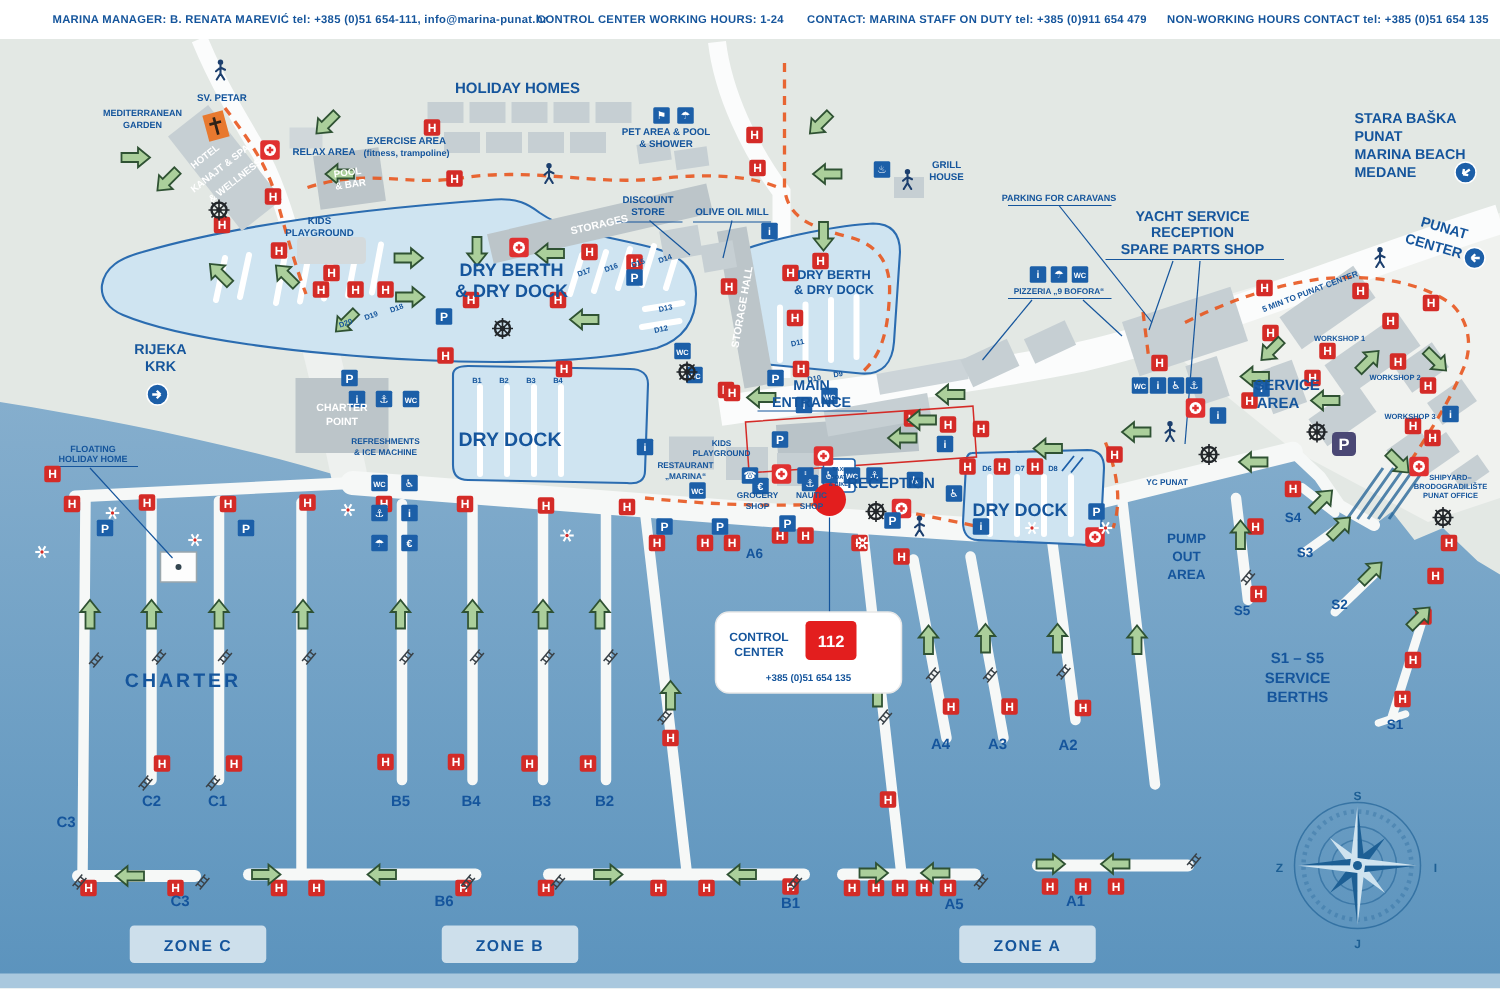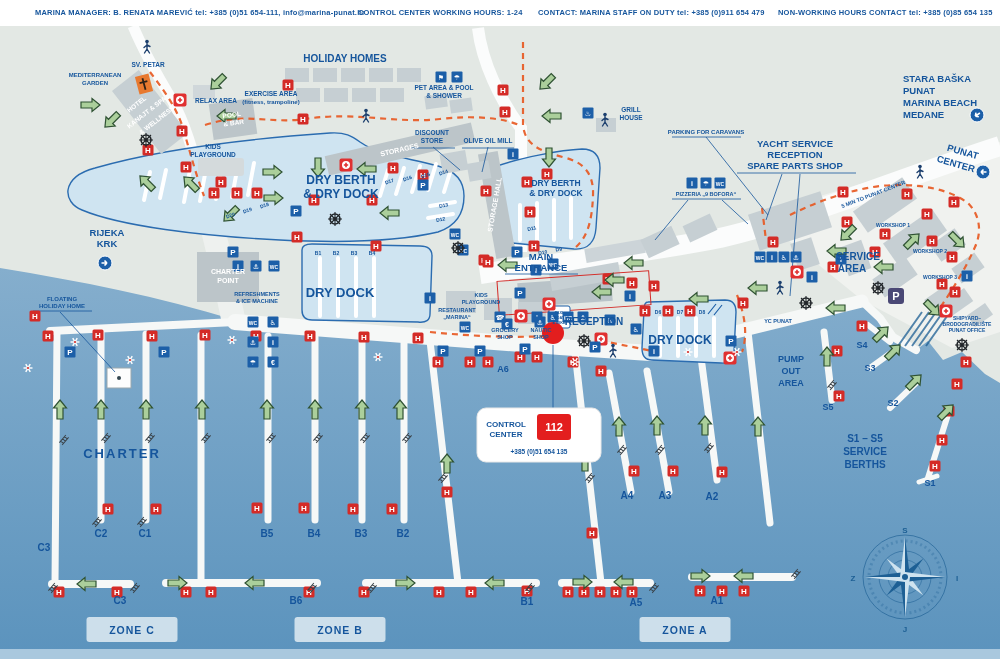--- a/index.html
+++ b/index.html
@@ -12,21 +12,21 @@
   svg text{font-family:"Liberation Sans","DejaVu Sans",sans-serif;}
 </style>
 </head>
 <body>
 
 <div id="stage">
   <div id="topbar">
     <span id="h1">MARINA MANAGER: B. RENATA MAREVIĆ tel: +385 (0)51 654-111,  info@marina-punat.hr</span>
     <span id="h2">CONTROL CENTER WORKING HOURS: 1-24</span>
     <span id="h3">CONTACT: MARINA STAFF ON DUTY tel: +385 (0)911 654 479</span>
-    <span id="h4">NON-WORKING HOURS CONTACT tel: +385 (0)85 654 135</span>
+    <span id="h4">NON-WORKING HOURS CONTACT tel: +385 (0)51 654 135</span>
   </div>
 
   <svg id="map" width="1000" height="633" viewBox="0 26 1000 633">
     <defs>
       <linearGradient id="seaG" x1="0" y1="268" x2="0" y2="659" gradientUnits="userSpaceOnUse">
         <stop offset="0" stop-color="#85aecd"></stop>
           <stop offset="1" stop-color="#5b93bd"></stop>
       </linearGradient>
     </defs>
 

